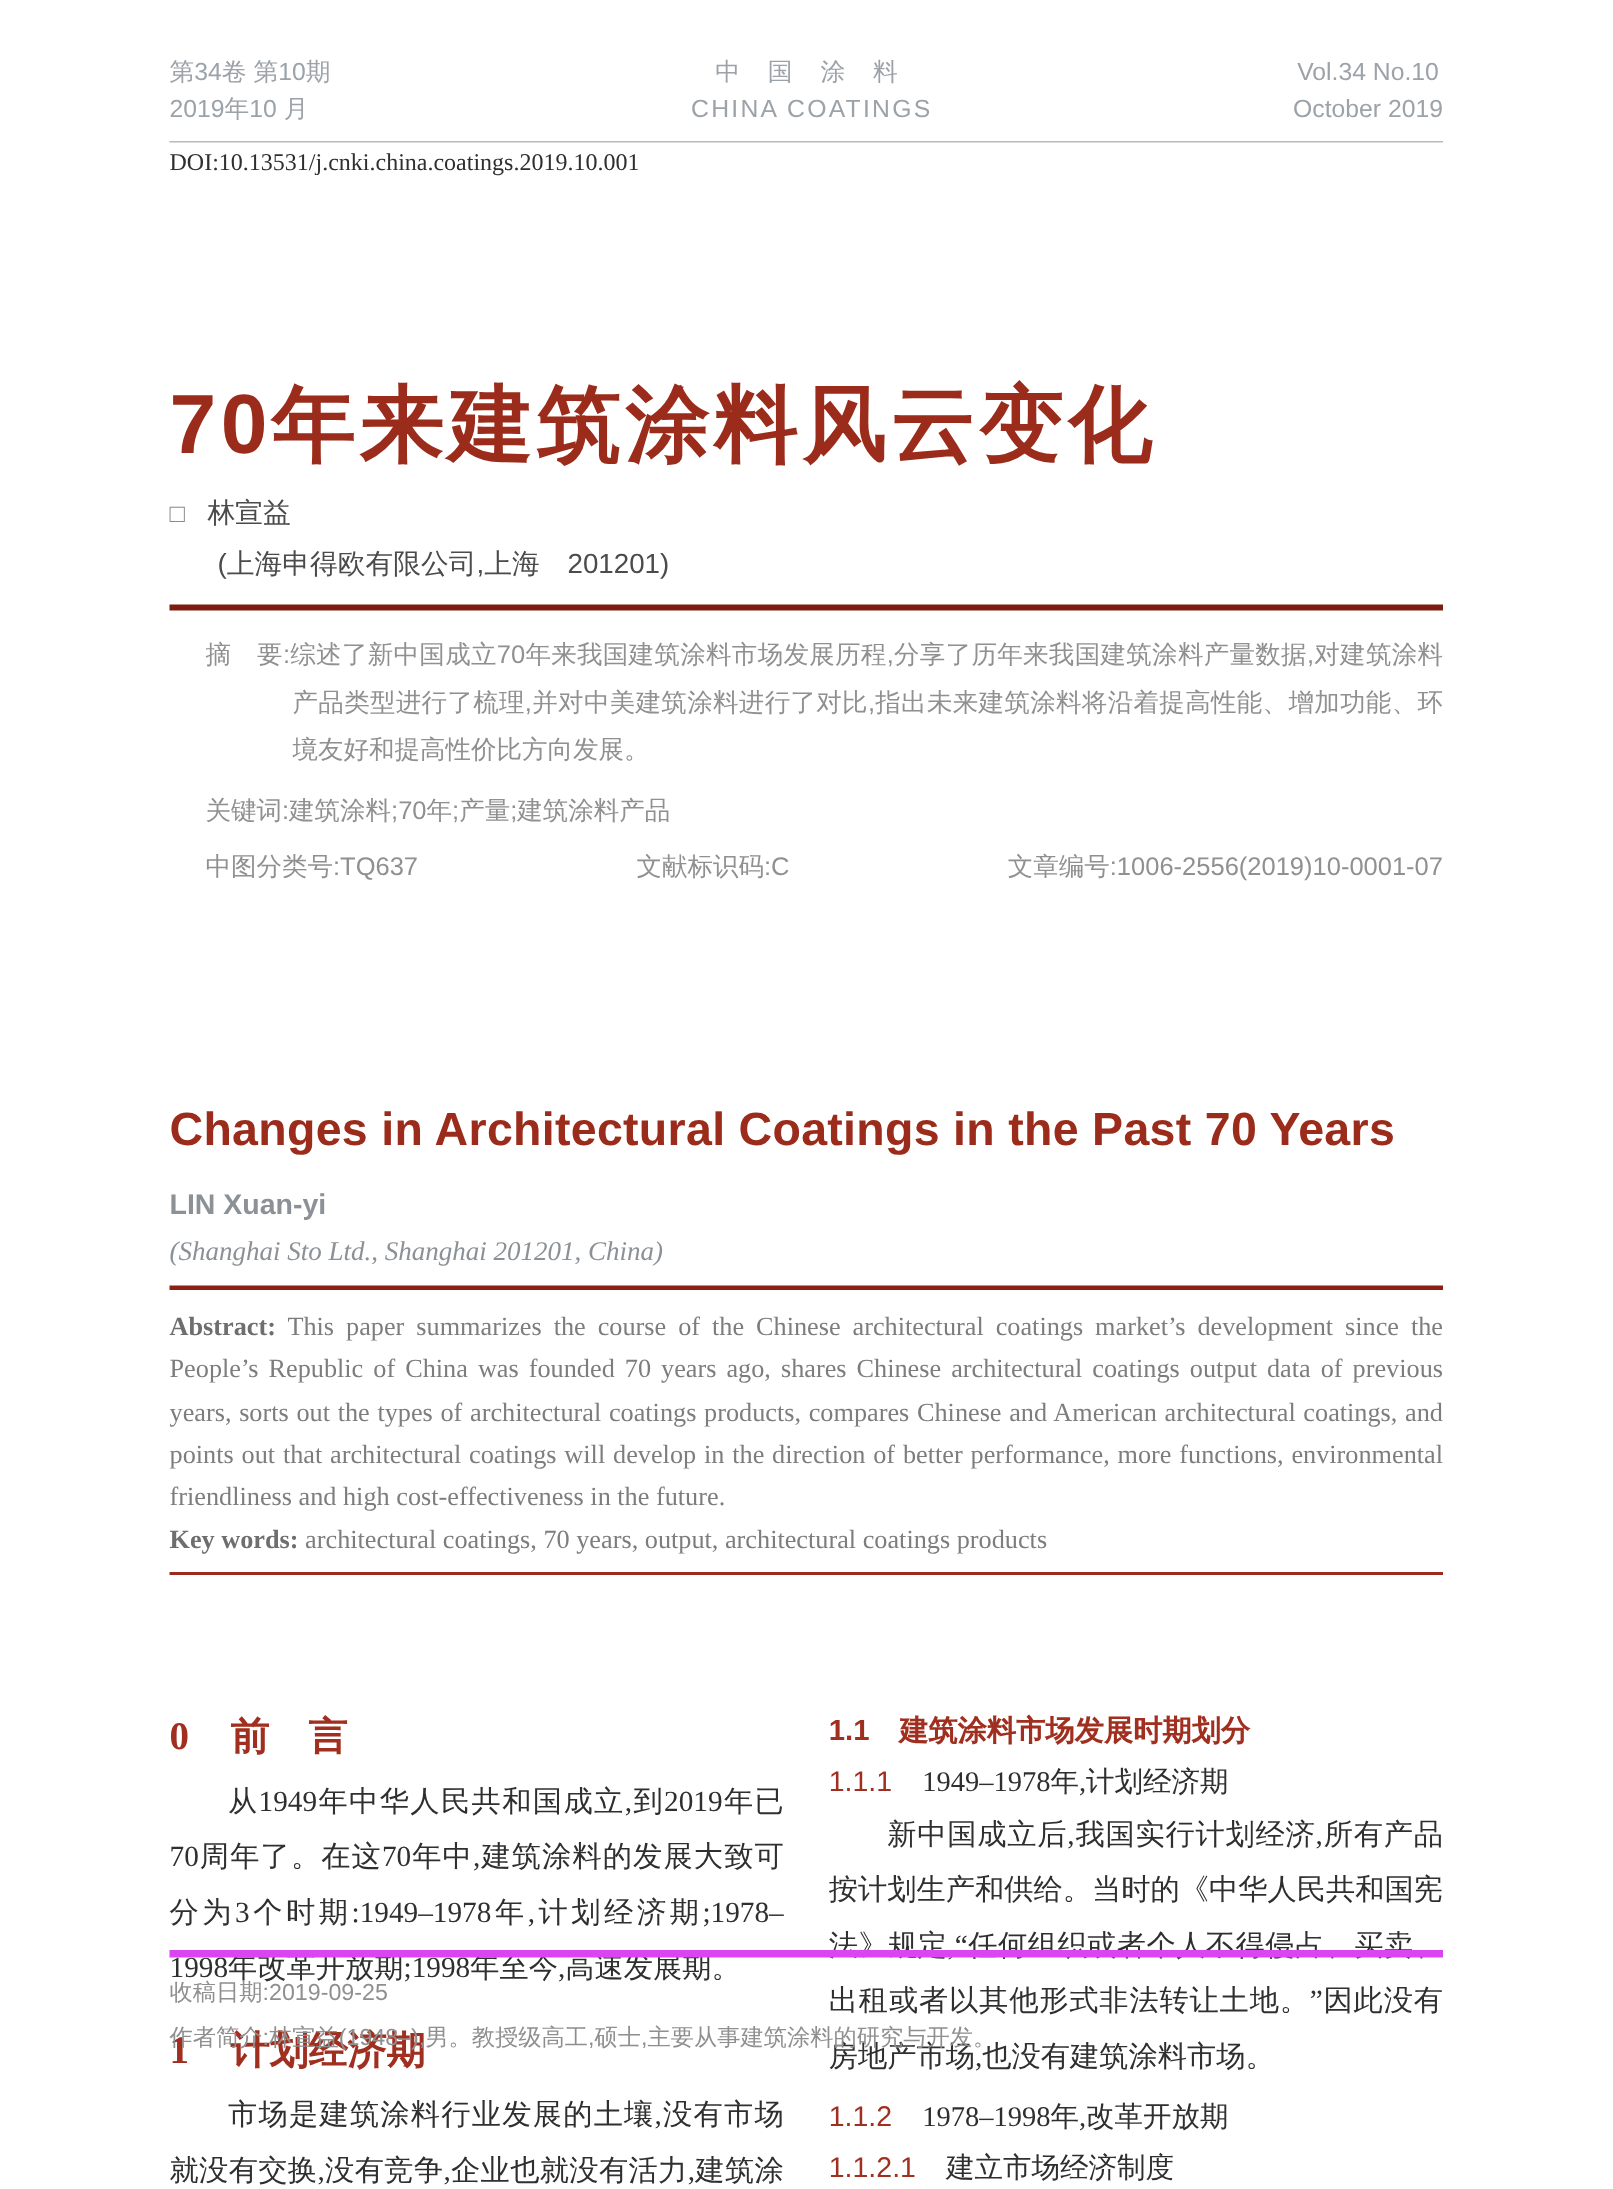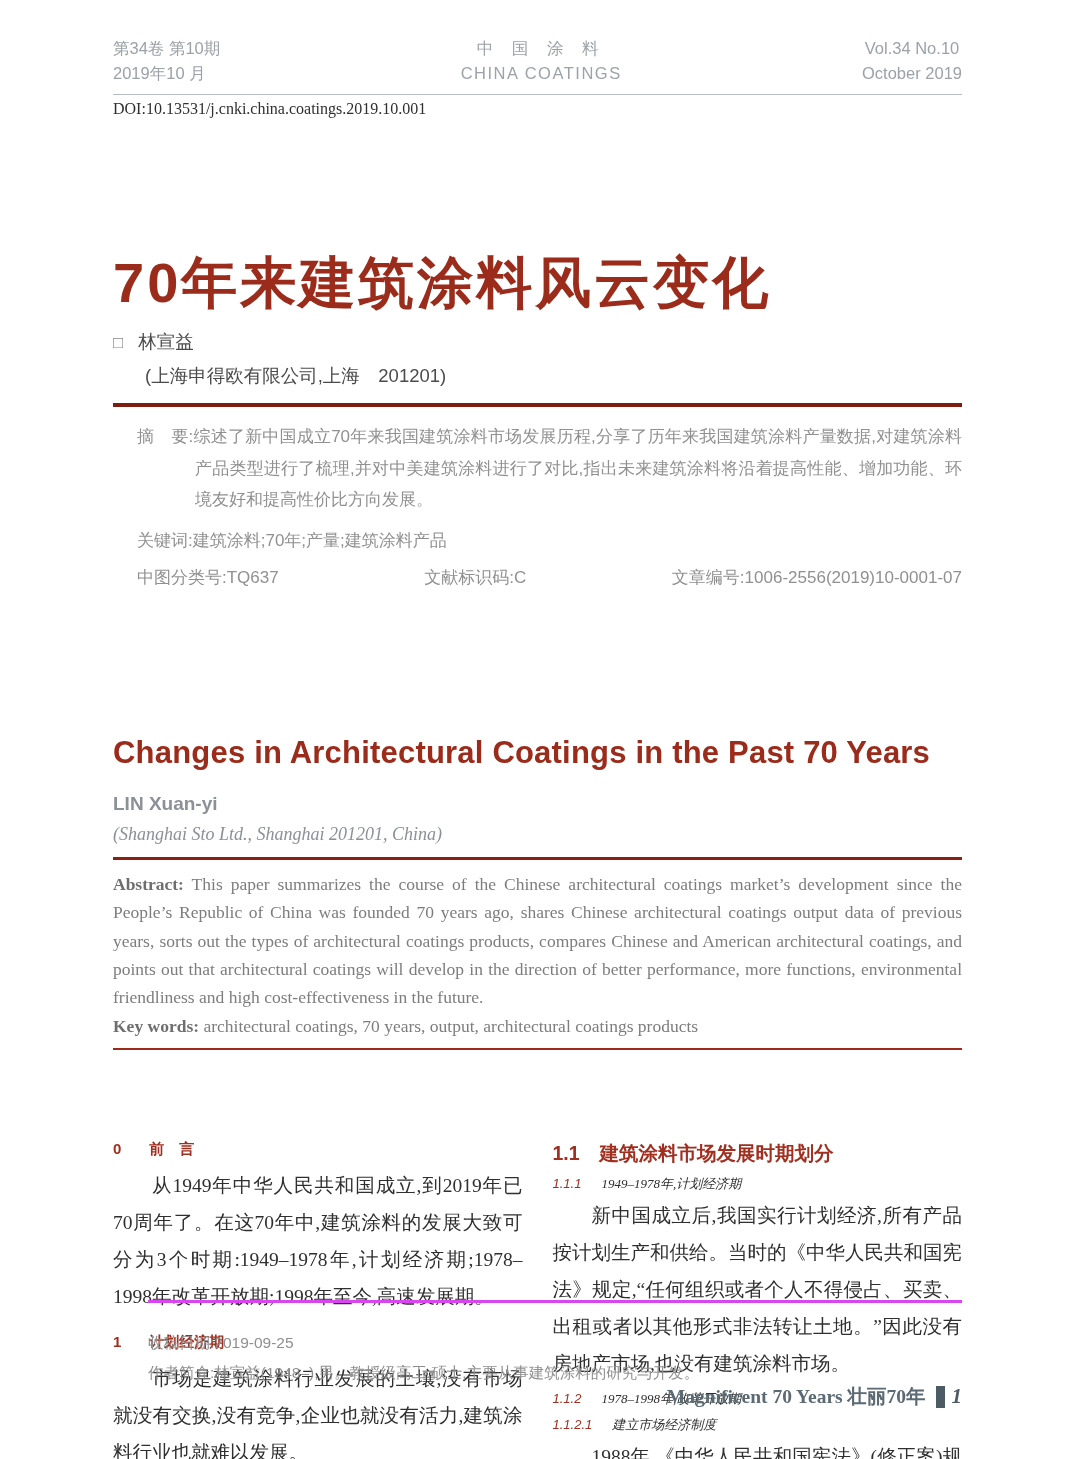--- a/index.html
+++ b/index.html
@@ -37,32 +37,32 @@
   .affil-en{margin-top:9px;color:#8b9196;font-size:18px;font-style:italic;
     font-family:"Liberation Serif",serif;}
   .rule-red-med{margin-top:12px;height:3px;background:#8b2015;}
   .abstract-en{margin-top:10px;font-family:"Liberation Serif",serif;color:#7d7d7d;
     font-size:17.5px;line-height:1.62;text-align:justify;}
   .abstract-en .lbl{font-weight:bold;color:#6e6e6e;}
   .rule-red-thin{margin-top:8px;height:2px;background:#9b2b1a;}
   
   .columns{margin-top:90px;display:flex;gap:30px;}
   .col{flex:1;min-width:0;}
-  .h1cn{margin:0 0 8px;color:#a02f1f;font-size:15px;font-weight:bold;}
+  .h1cn{margin:0 0 8px;color:#a02f1f;font-size:26px;font-weight:bold;font-family:Liberation Serif, serif;}
   .h1cn .num{margin-right:28px;}
   .h1cn.second{margin-top:18px;}
   .h2cn{margin:0 0 6px;color:#a02f1f;font-size:19.5px;font-weight:bold;}
   .h2cn .num{margin-right:20px;}
-  .h3cn{margin:8px 0 4px;font-size:13px;color:#2f2f2f;font-family:"Liberation Serif",serif;font-style:italic;}
+  .h3cn{margin:8px 0 4px;font-size:19px;color:#2f2f2f;font-family:"Liberation Serif",serif;}
   .h3cn .num{color:#a02f1f;font-family:"Liberation Sans",sans-serif;margin-right:20px;}
   .pcn{margin:0;font-family:"Liberation Serif",serif;font-size:19.5px;color:#2f2f2f;
     line-height:1.9;text-align:justify;text-indent:2em;}
   
-  .footnote{position:absolute;left:113px;right:113px;top:1300px;border-top:3px solid #d946ef;
-    padding-top:25px;color:#8f8f8f;font-size:15.5px;line-height:1.95;margin-left:35px;}
+  .footnote{position:absolute;left:113px;right:113px;top:1300px;border-top:5px solid #d946ef;
+    padding-top:9px;color:#8f8f8f;font-size:15.5px;line-height:1.95;}
   .pagefoot{position:absolute;right:113px;top:1383px;display:flex;align-items:center;
     font-family:"Liberation Serif",serif;font-weight:bold;color:#5c6a73;font-size:19.5px;}
   .pagefoot .bar{width:9px;height:22px;background:#4c5b64;margin:0 7px 0 10px;}
   .pagefoot .pnum{font-style:italic;font-size:21px;color:#4c5b64;}
 </style>
 </head>
 <body>
 
 <div class="page">
 
@@ -144,19 +144,14 @@
       </div>
       <p class="pcn">1988年,《中华人民共和国宪法》(修正案)规定,土</p>
     </div>
   </div>
 
   <div class="footnote">
     <div>收稿日期:2019-09-25</div>
     <div>作者简介:林宣益(1948–),男。教授级高工,硕士,主要从事建筑涂料的研究与开发。</div>
   </div>
 
-  <div class="pagefoot">
-    <span>Magnificent 70 Years 壮丽70年</span>
-    <span class="bar"></span>
-    <span class="pnum">1</span>
-  </div>
 
 </div>
 
 </body></html>

